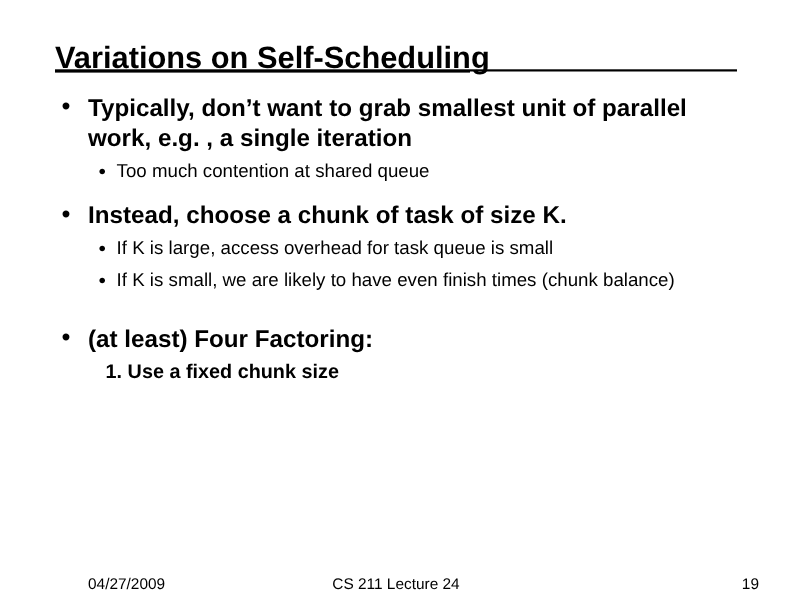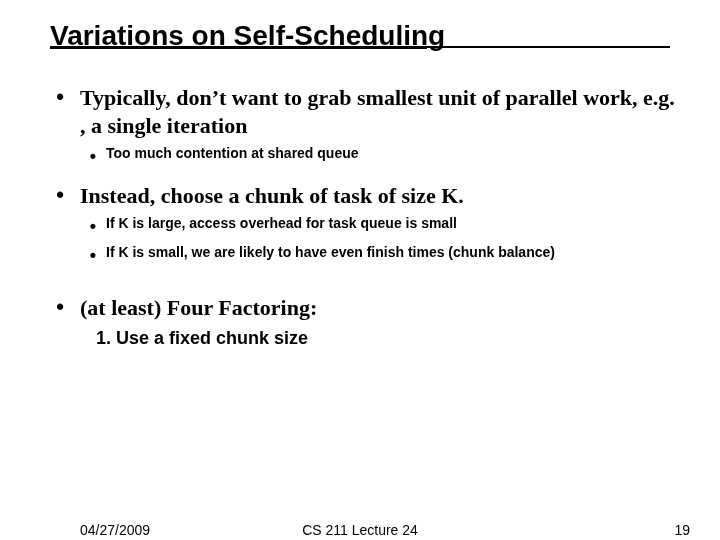--- a/index.html
+++ b/index.html
@@ -22,20 +22,21 @@
     position: absolute;
     top: 20px;
     left: 50px;
     right: 50px;
   }
   .title {
     font-size: 28px;
     font-weight: bold;
     text-decoration: underline;
     display: inline-block;
+    margin-top: 17px;
   }
   .title-rule {
     border-bottom: 2px solid #000;
     margin-top: -6px;
     width: 620px;
   }
   .content {
     position: absolute;
     top: 78px;
     left: 40px;
@@ -52,39 +53,38 @@
     flex: 0 0 40px;
     font-size: 22px;
     font-weight: bold;
     text-align: center;
   }
   .l1 .txt {
     font-size: 22px;
     font-weight: bold;
     line-height: 1.25;
     flex: 1;
-    font-family: Liberation Serif, serif;
   }
   .l2 {
     display: flex;
     align-items: flex-start;
     margin-top: 6px;
     margin-left: 40px;
   }
   .l2 .bullet {
     width: 26px;
     flex: 0 0 26px;
     font-size: 18px;
     font-weight: bold;
     text-align: center;
     line-height: 1.25;
   }
   .l2 .txt {
-    font-size: 14px;
-    font-weight: bold;
+    font-size: 17px;
+    font-weight: normal;
     line-height: 1.25;
     flex: 1;
   }
   .numitem {
     margin-top: 4px;
     margin-left: 56px;
     font-size: 18px;
     font-weight: bold;
     line-height: 1.35;
   }

